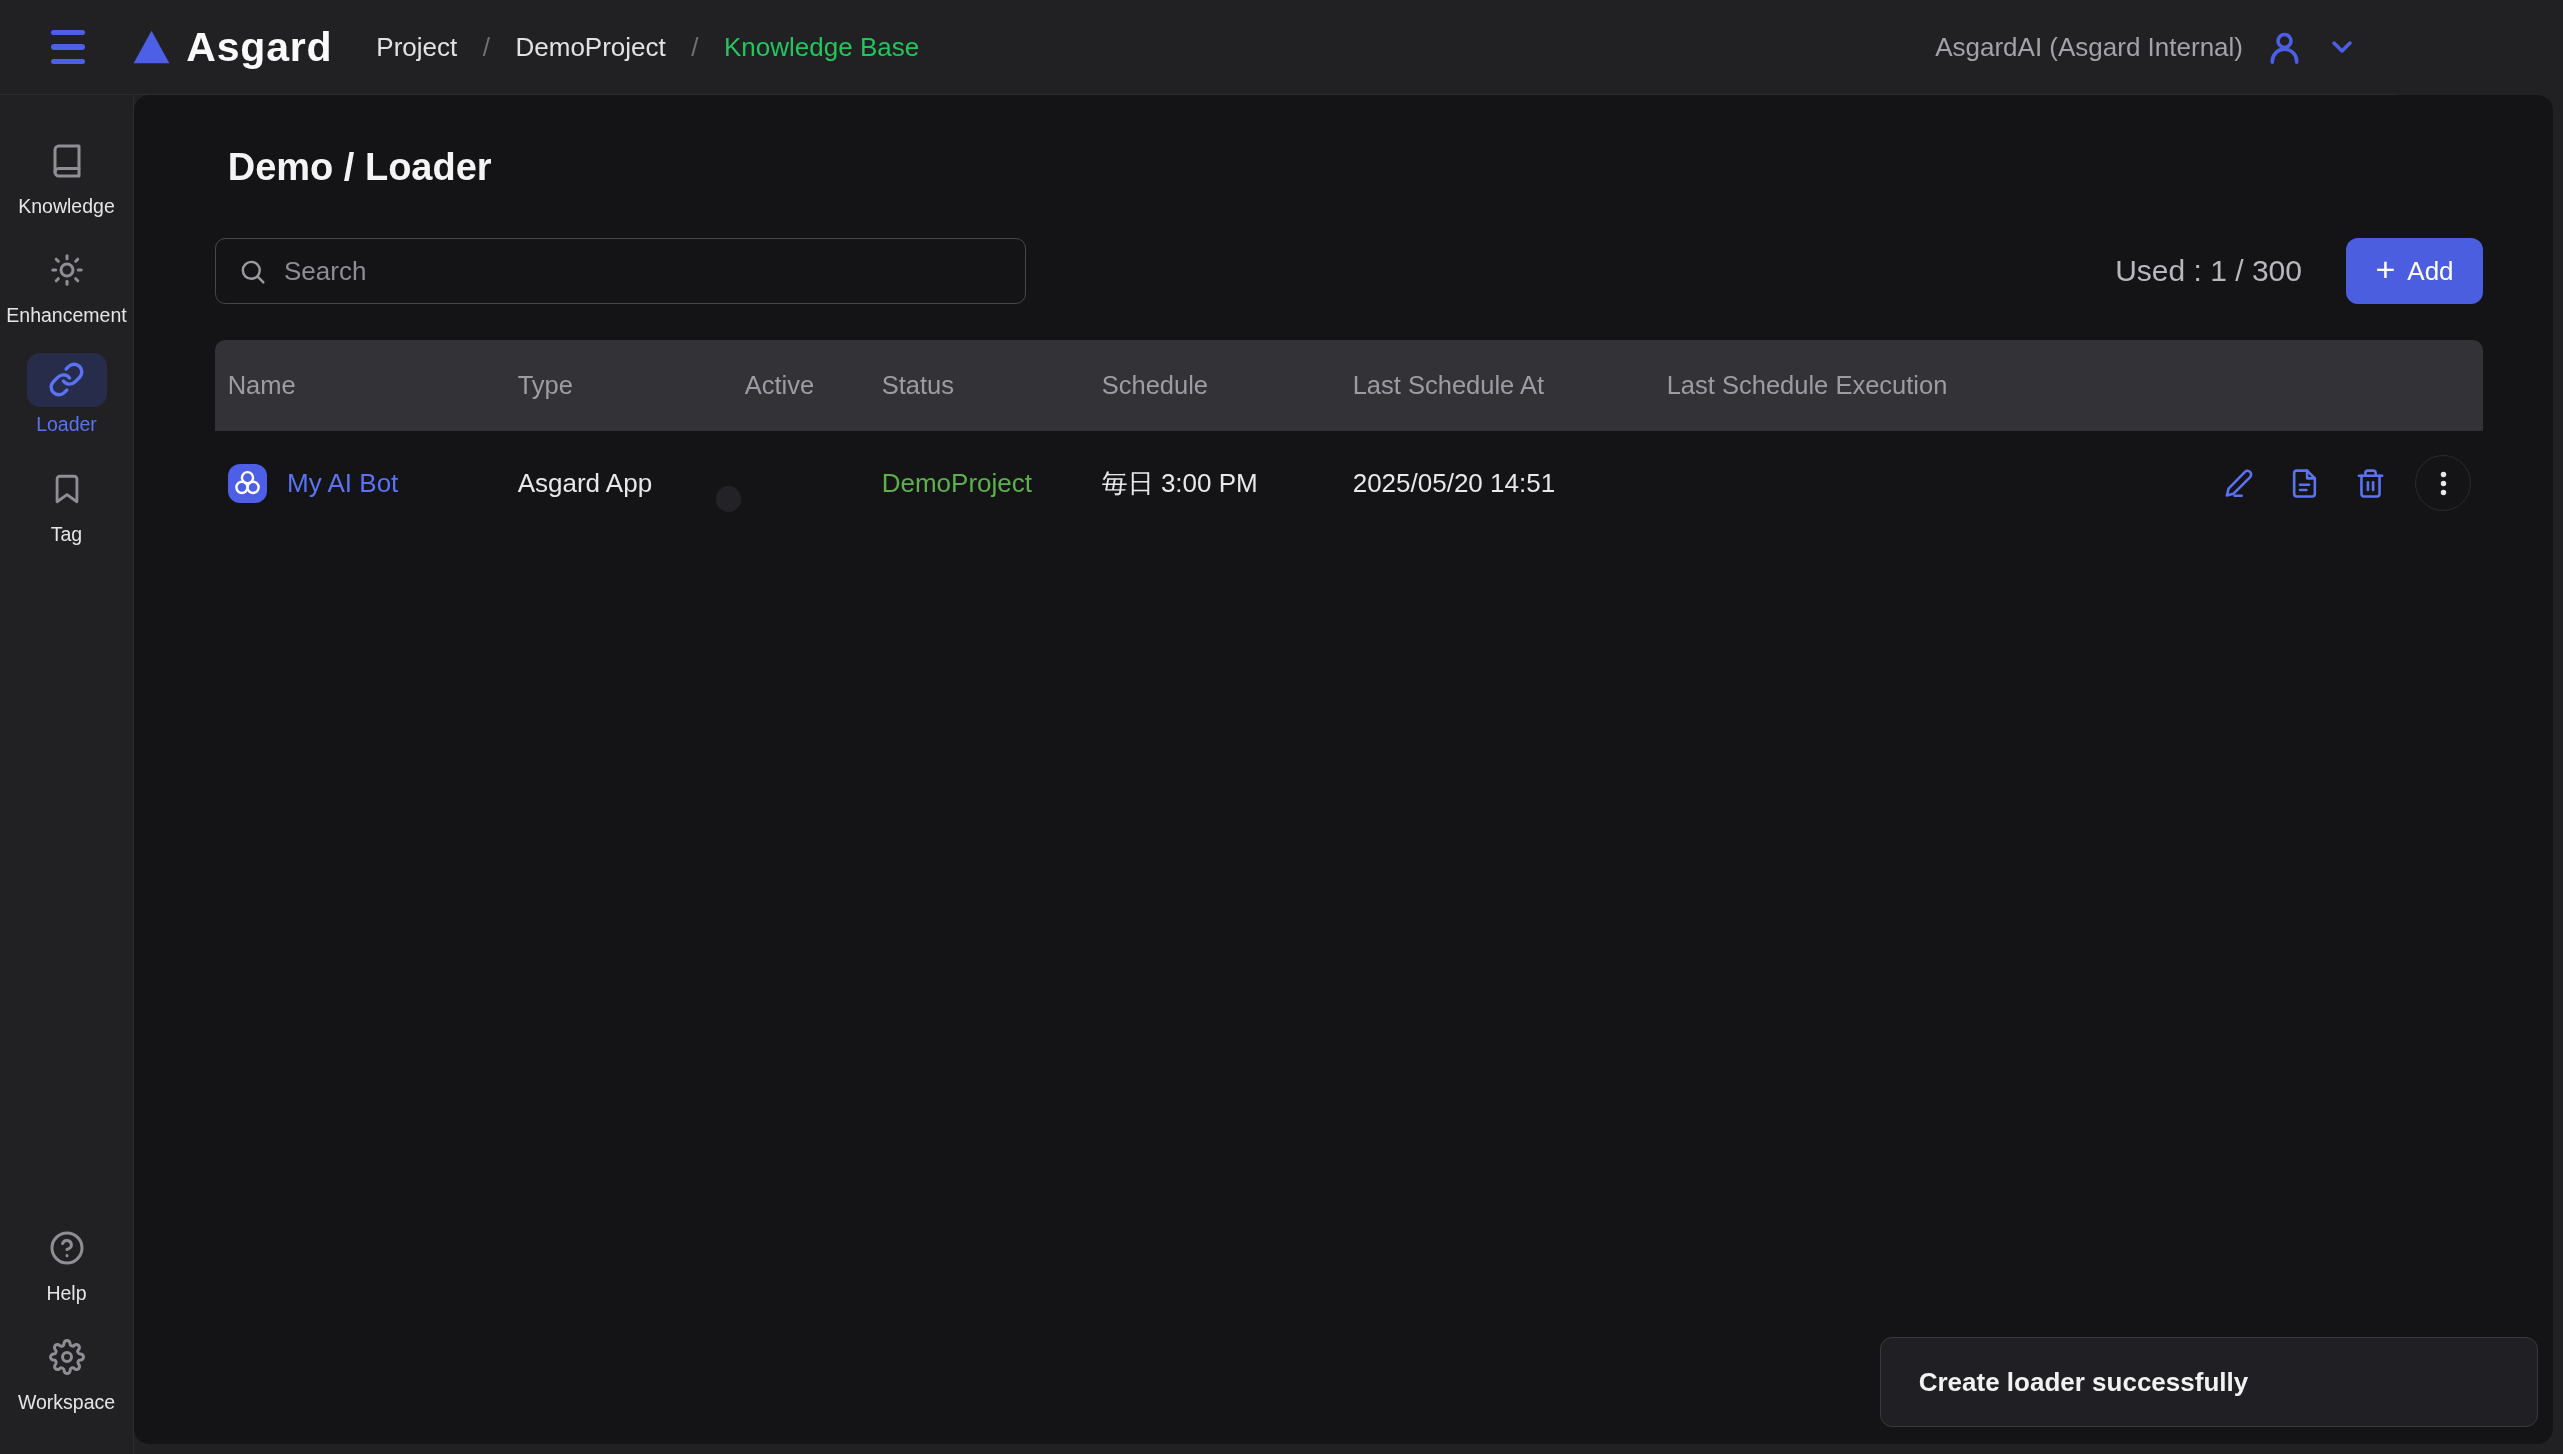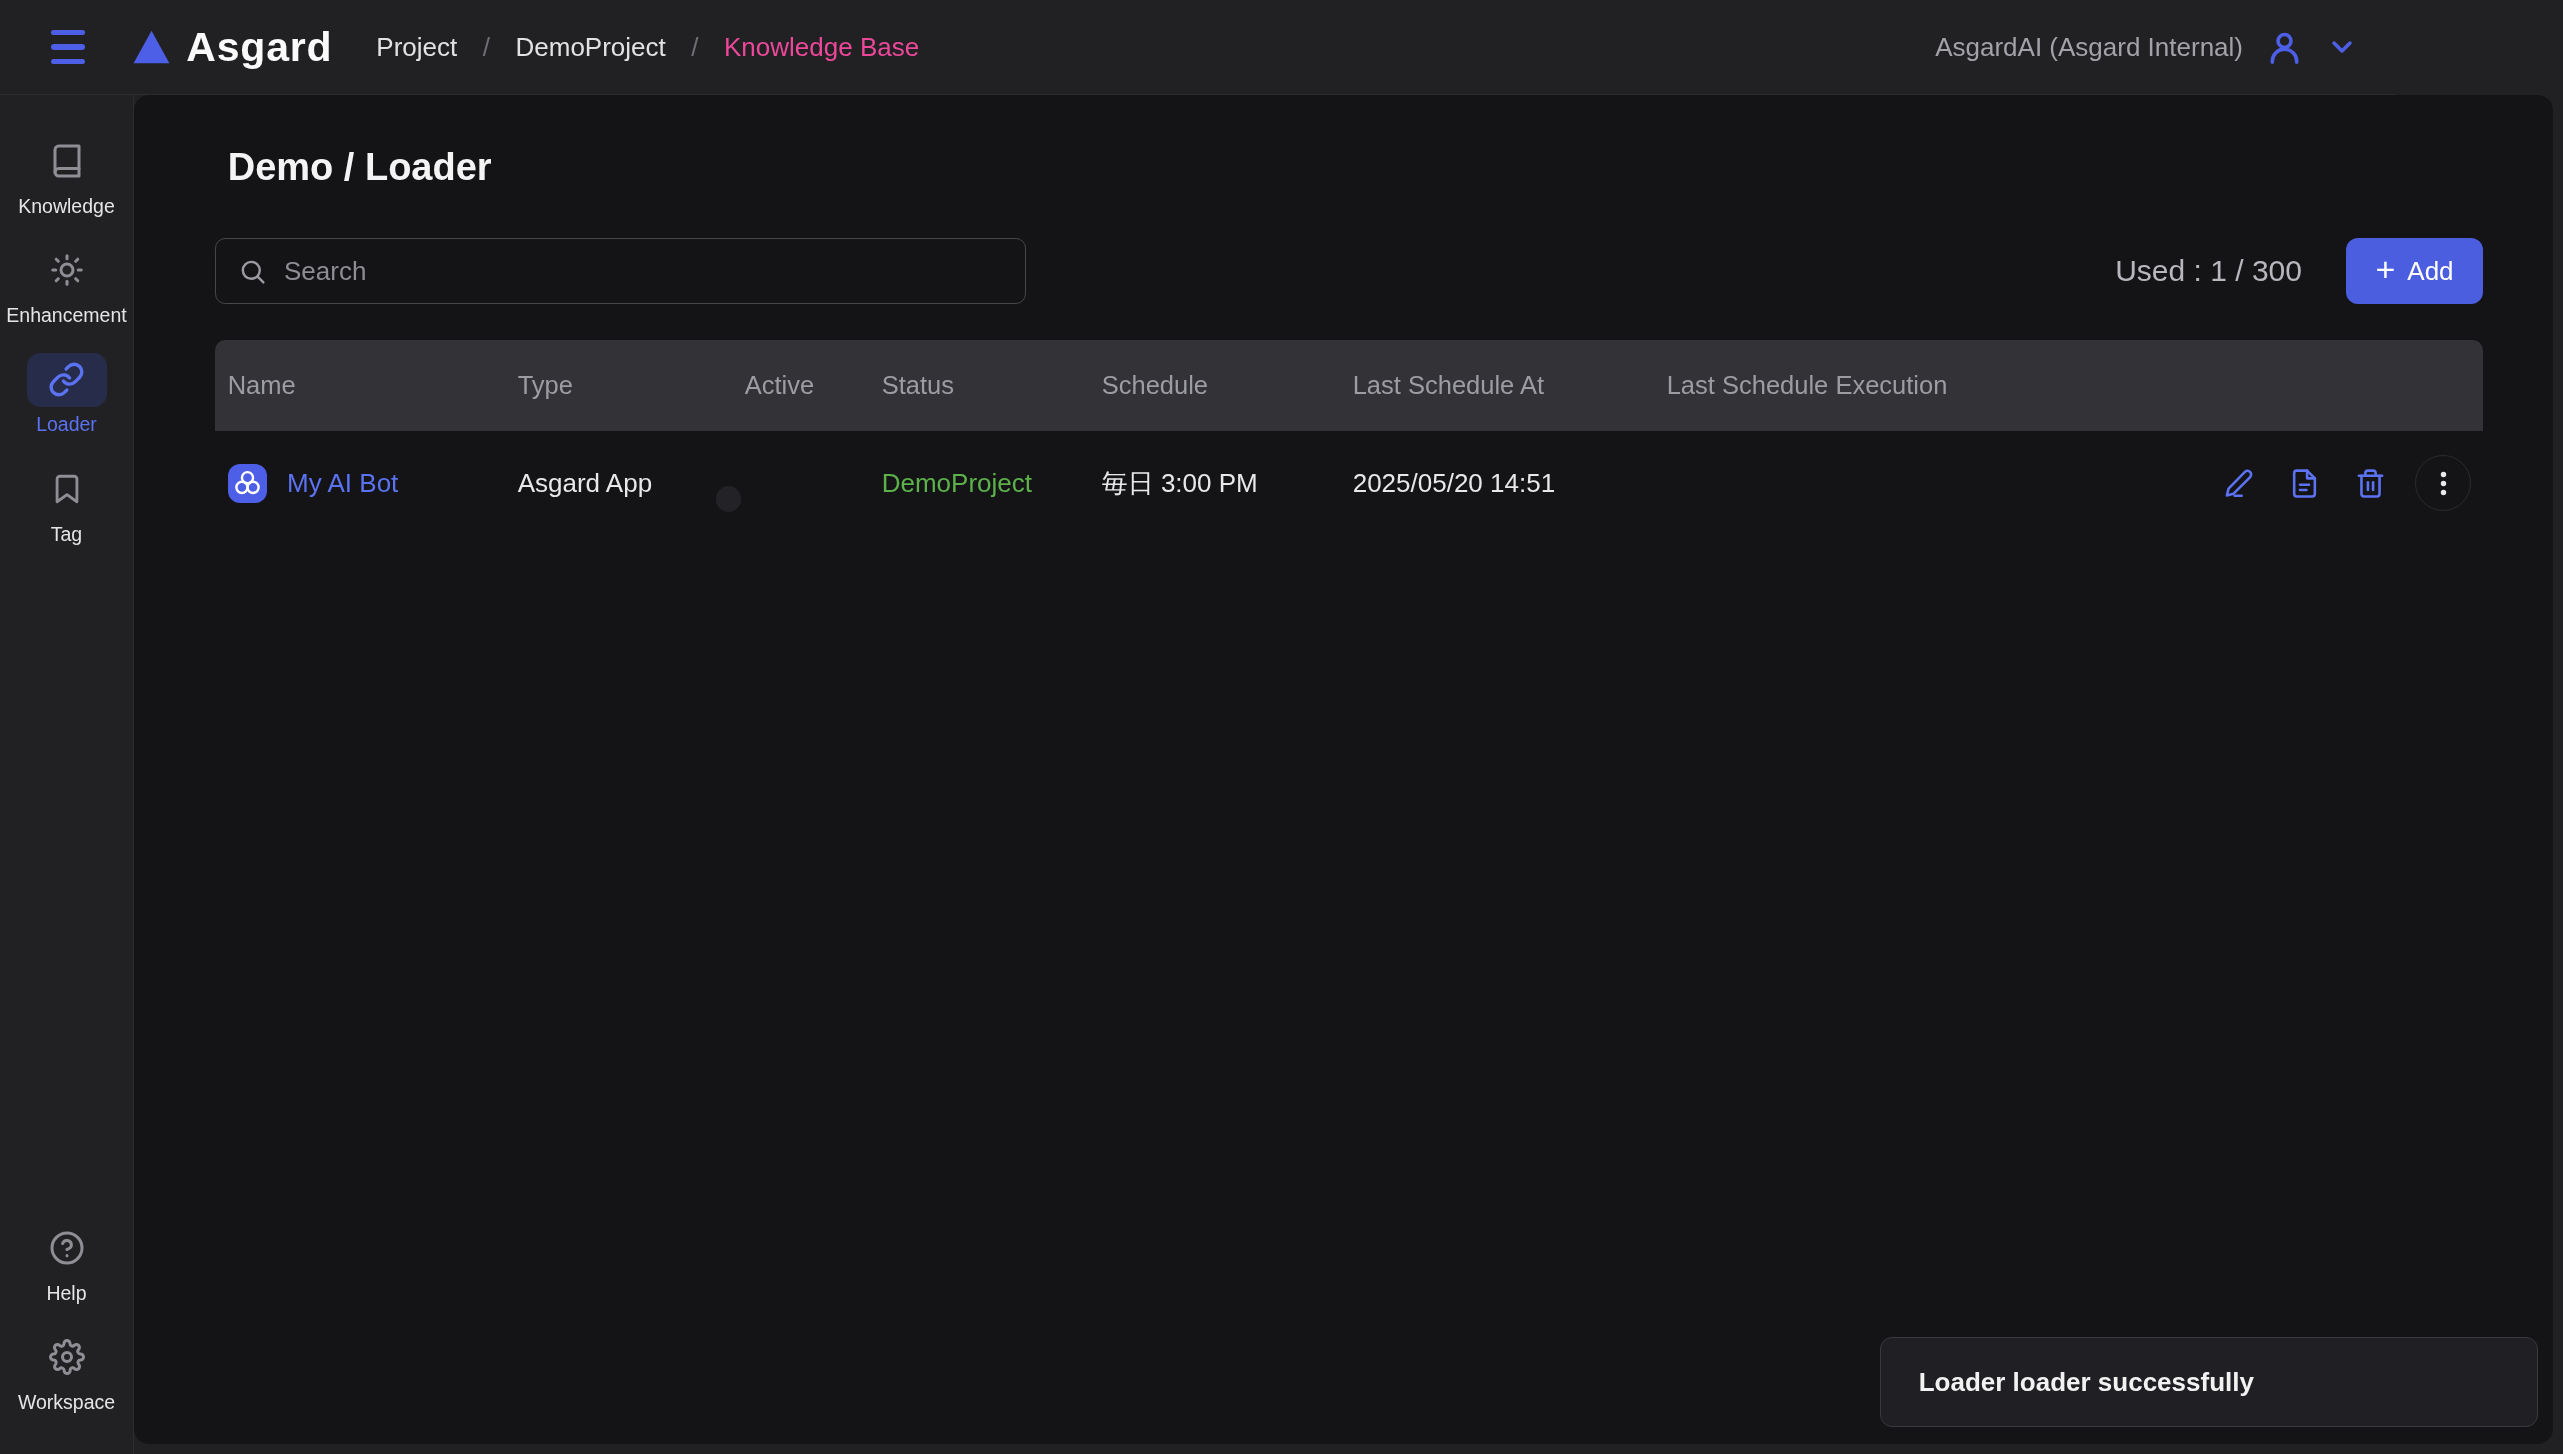--- a/index.html
+++ b/index.html
@@ -18,21 +18,21 @@
     border-bottom:1.7px solid #2c2c30;
     z-index:5;
   }
   .hamburger{ width:37px; height:34px; display:flex; flex-direction:column; justify-content:space-between; cursor:pointer; }
   .hamburger span{ display:block; width:34px; height:5.1px; border-radius:3.4px; background:#4d5fe6; }
   .brand{ display:flex; align-items:center; gap:15.3px; margin-left:44px; }
   .brand-name{ font-size:41px; font-weight:bold; color:#fafafa; letter-spacing:0.8px; }
   .breadcrumb{ display:flex; align-items:center; gap:25.5px; margin-left:44px; font-size:26px; }
   .crumb{ color:#e2e2e4; cursor:pointer; }
   .crumb-sep{ color:#6f6f75; }
-  .crumb.current{ color:#ec4899; cursor:default; }
+  .crumb.current{ color:#22c55e; cursor:default; }
   .topbar-right{ margin-left:auto; display:flex; align-items:center; gap:22px; }
   .account-name{ font-size:26px; color:#a2a2a8; }
   
   .sidebar{
     position:absolute; top:95px; left:0; width:134px; height:1360px;
     background:#212124; border-right:1.7px solid #2c2c30;
     display:flex; flex-direction:column; align-items:center;
     padding:39px 0 41px 0; z-index:4;
   }
   .side-item{ display:flex; flex-direction:column; align-items:center; gap:6.8px; margin-bottom:25.5px; cursor:pointer; width:127px; }
@@ -295,16 +295,16 @@
             <circle cx="12" cy="5" r="2.1"></circle>
               <circle cx="12" cy="12" r="2.1"></circle>
               <circle cx="12" cy="19" r="2.1"></circle>
           </svg>
         </span>
       </div>
     </div>
   </section>
 
   <div class="toast">
-    <span class="toast-text">Loader loader successfully</span>
+    <span class="toast-text">Create loader successfully</span>
   </div>
 </main>
 
 
 </body></html>

